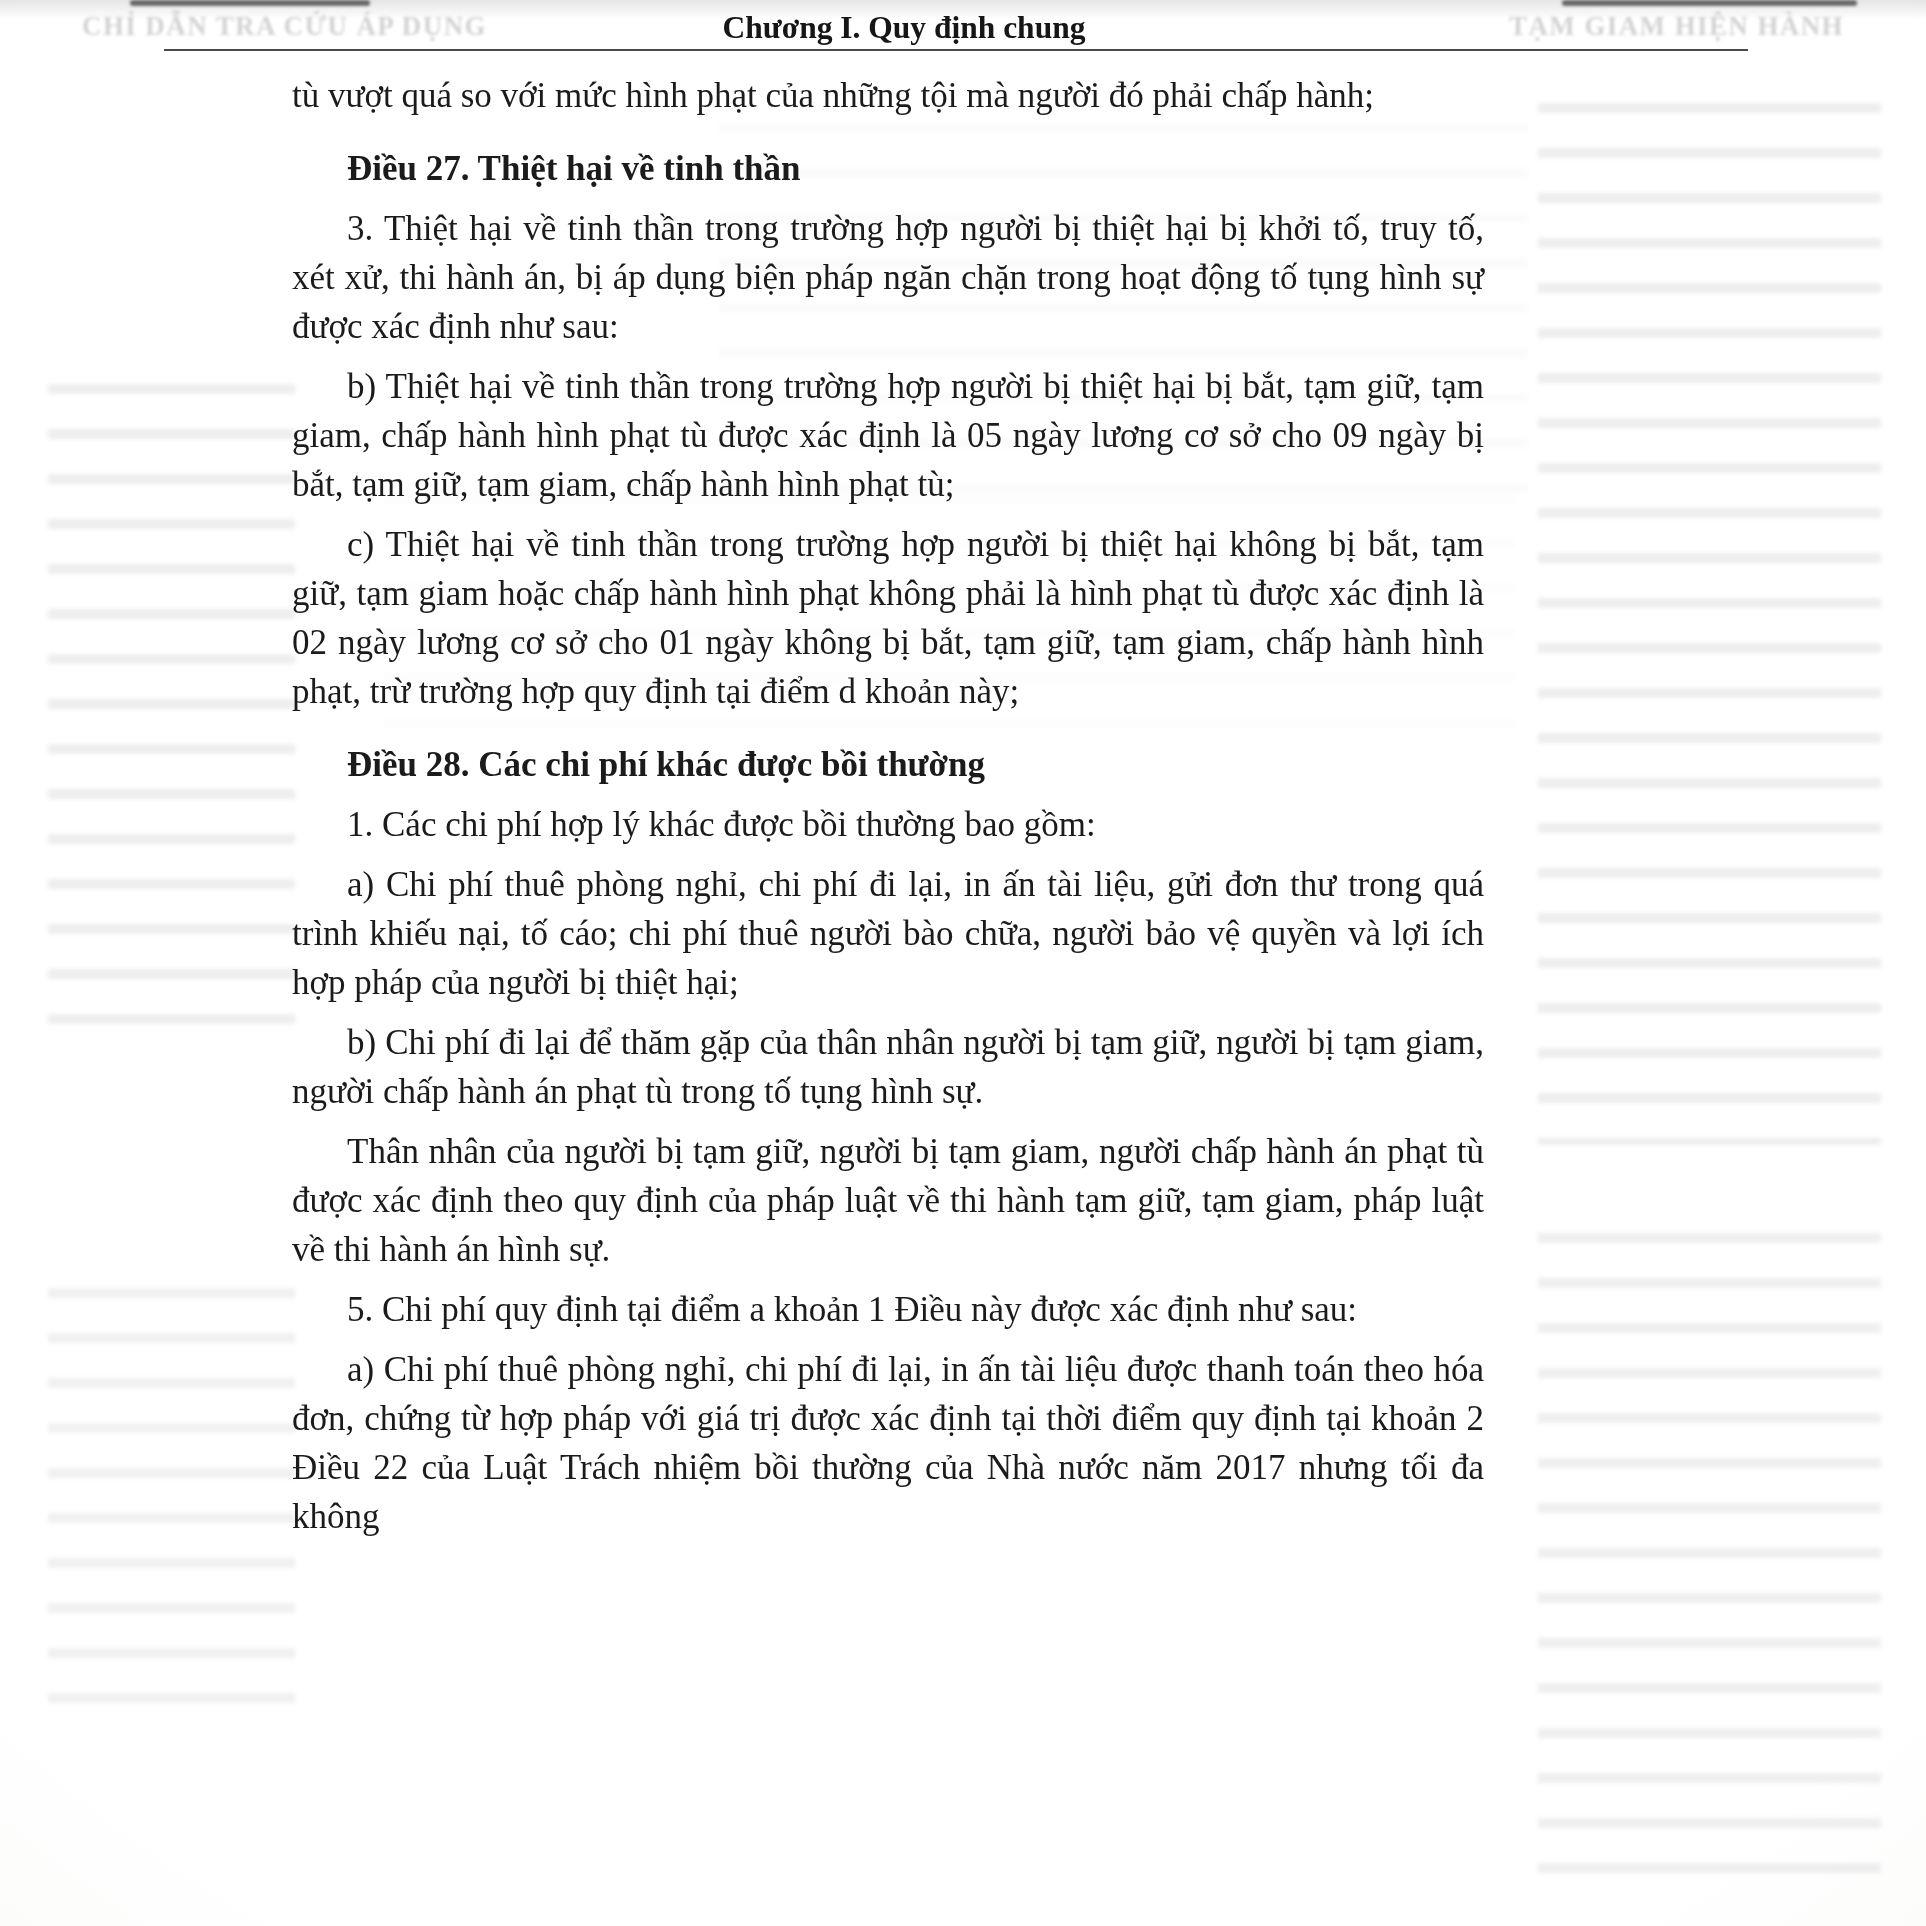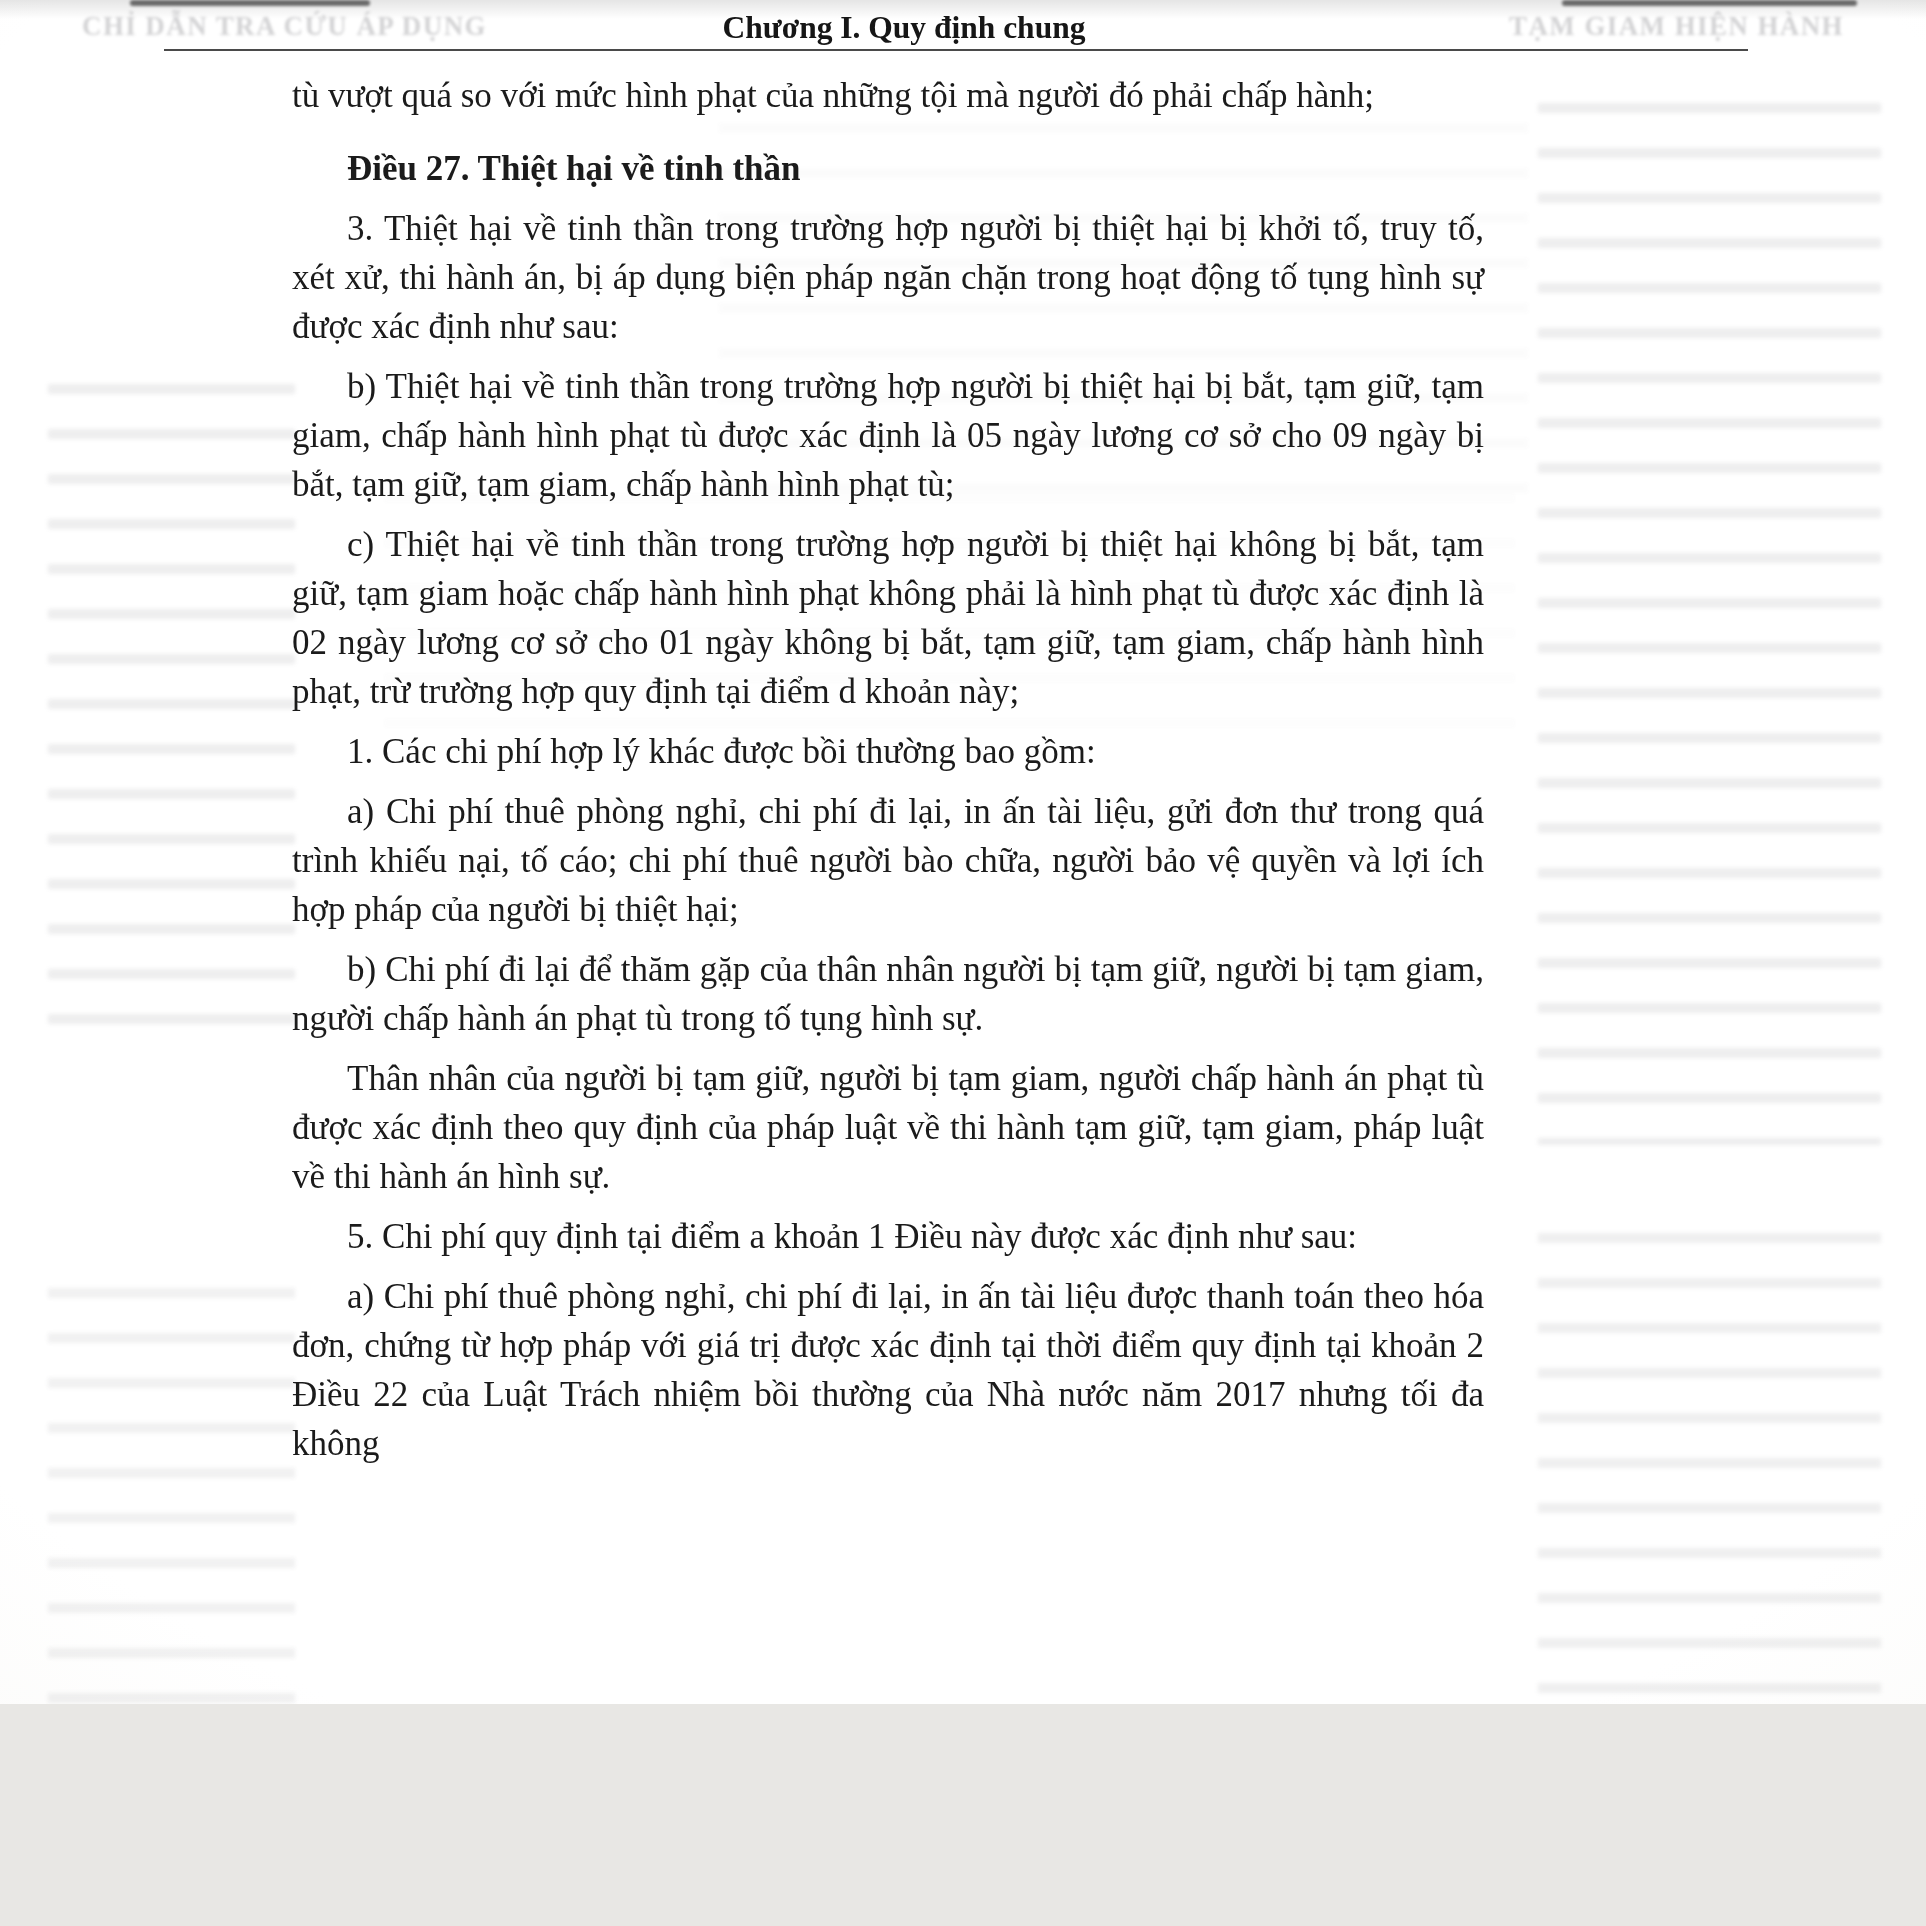--- a/index.html
+++ b/index.html
@@ -3,21 +3,21 @@
 <meta charset="utf-8">
 <style>
   html, body {
     margin: 0;
     padding: 0;
     background: #e8e7e4;
   }
   .page {
     position: relative;
     width: 1926px;
-    height: 1704px;
+    height: 1926px;
     overflow: hidden;
     background:
       radial-gradient(130% 120% at 50% 45%, #ffffff 52%, #f4f3ef 88%, #eceae5 100%);
     font-family: "Liberation Serif", "DejaVu Serif", serif;
     color: #1c1c1c;
   }
 
   
   .top-shade {
     position: absolute; top: 0; left: 0; right: 0; height: 19px;
@@ -124,20 +124,21 @@
 
   <header class="running-head">Chương I. Quy định chung</header>
   <div class="head-rule"></div>
 
   <main class="text-column">
       <div class="para no-indent">tù vượt quá so với mức hình phạt của những tội mà người đó phải chấp hành;</div>
       <div class="heading">Điều 27. Thiệt hại về tinh thần</div>
       <div class="para">3. Thiệt hại về tinh thần trong trường hợp người bị thiệt hại bị khởi tố, truy tố, xét xử, thi hành án, bị áp dụng biện pháp ngăn chặn trong hoạt động tố tụng hình sự được xác định như sau:</div>
       <div class="para">b) Thiệt hại về tinh thần trong trường hợp người bị thiệt hại bị bắt, tạm giữ, tạm giam, chấp hành hình phạt tù được xác định là 05 ngày lương cơ sở cho 09 ngày bị bắt, tạm giữ, tạm giam, chấp hành hình phạt tù;</div>
       <div class="para">c) Thiệt hại về tinh thần trong trường hợp người bị thiệt hại không bị bắt, tạm giữ, tạm giam hoặc chấp hành hình phạt không phải là hình phạt tù được xác định là 02 ngày lương cơ sở cho 01 ngày không bị bắt, tạm giữ, tạm giam, chấp hành hình phạt, trừ trường hợp quy định tại điểm d khoản này;</div>
+      <div class="heading">Điều 28. Các chi phí khác được bồi thường</div>
       <div class="para">1. Các chi phí hợp lý khác được bồi thường bao gồm:</div>
       <div class="para">a) Chi phí thuê phòng nghỉ, chi phí đi lại, in ấn tài liệu, gửi đơn thư trong quá trình khiếu nại, tố cáo; chi phí thuê người bào chữa, người bảo vệ quyền và lợi ích hợp pháp của người bị thiệt hại;</div>
       <div class="para">b) Chi phí đi lại để thăm gặp của thân nhân người bị tạm giữ, người bị tạm giam, người chấp hành án phạt tù trong tố tụng hình sự.</div>
       <div class="para">Thân nhân của người bị tạm giữ, người bị tạm giam, người chấp hành án phạt tù được xác định theo quy định của pháp luật về thi hành tạm giữ, tạm giam, pháp luật về thi hành án hình sự.</div>
       <div class="para">5. Chi phí quy định tại điểm a khoản 1 Điều này được xác định như sau:</div>
       <div class="para">a) Chi phí thuê phòng nghỉ, chi phí đi lại, in ấn tài liệu được thanh toán theo hóa đơn, chứng từ hợp pháp với giá trị được xác định tại thời điểm quy định tại khoản 2 Điều 22 của Luật Trách nhiệm bồi thường của Nhà nước năm 2017 nhưng tối đa không</div>
     </main>
 
 
 </div>

